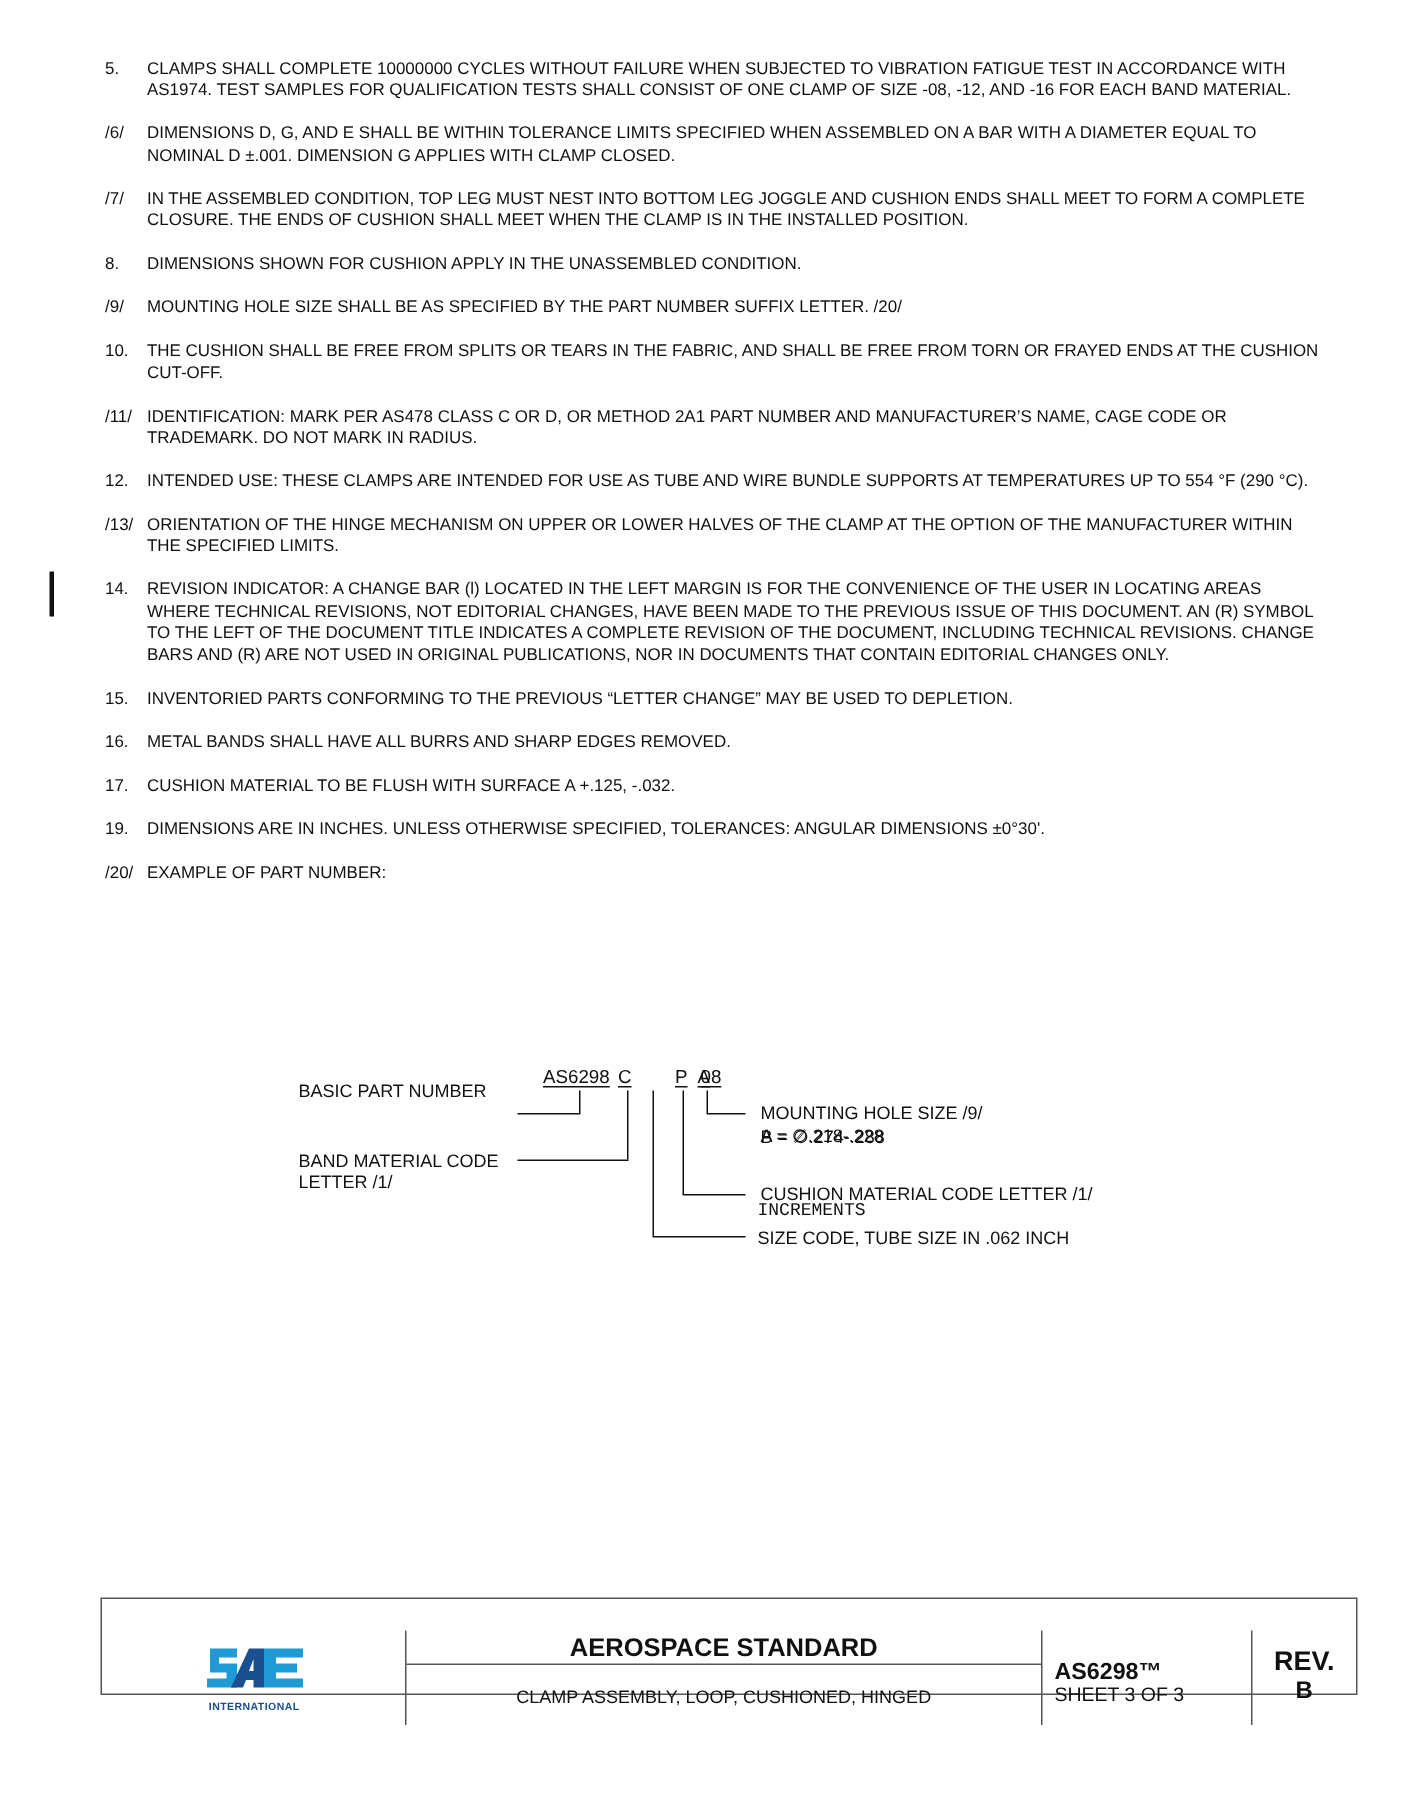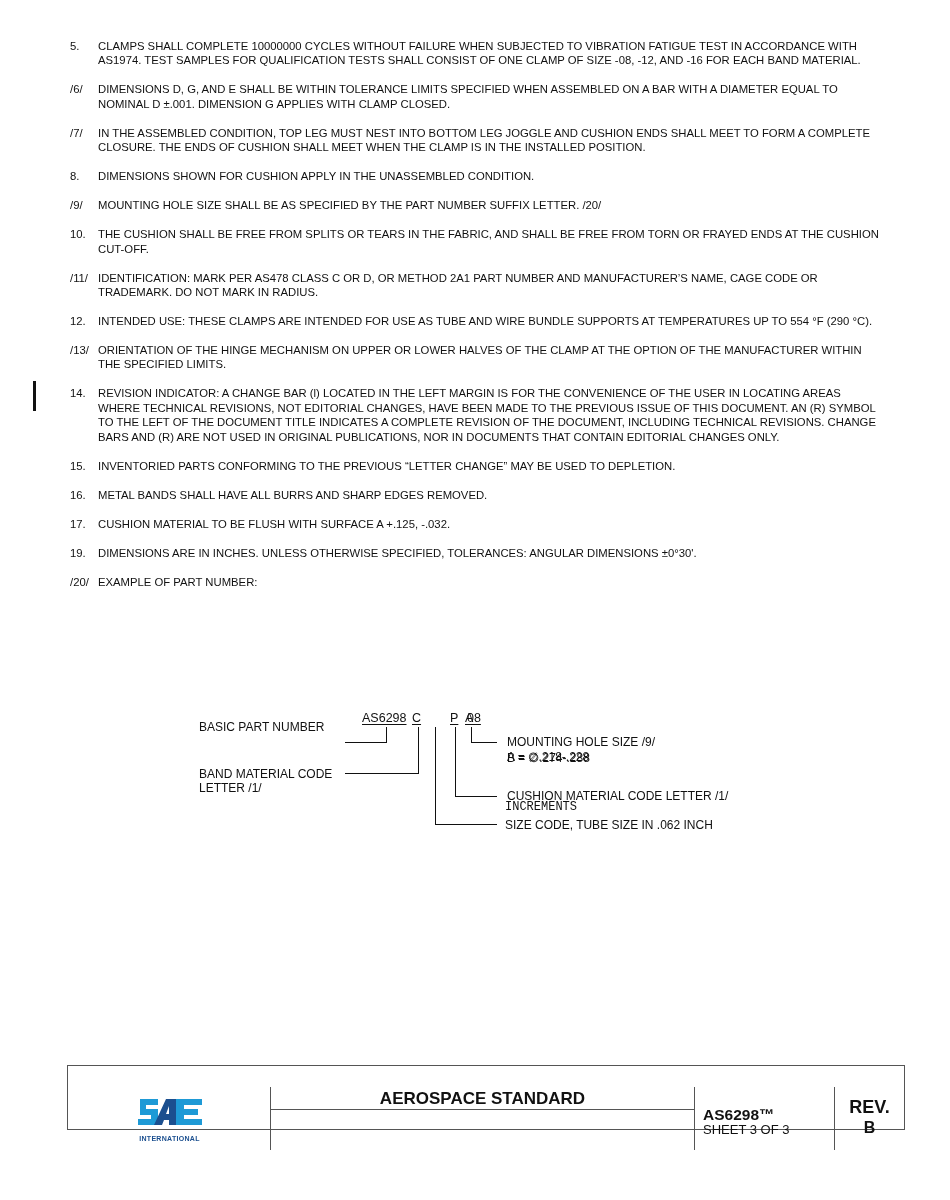--- a/index.html
+++ b/index.html
@@ -286,20 +286,21 @@
       <path d="M4 6 H22 V12 H10 V16 H22 V32 H2 V26 H15 V22 H4 Z" fill="#1e9ad6"></path>
 
       <path d="M18 32 L30 6 H40 L40 32 H33 V27 H28 L26 32 Z M30 21 H33 V13 Z" fill="#1b4f8f"></path>
 
       <path d="M40 6 H66 V12 H48 V16 H62 V22 H48 V26 H66 V32 H40 Z" fill="#1e9ad6"></path>
     </svg>
     <div class="sae-sub">INTERNATIONAL</div>
   </div>
   <div class="tb-cell tb-title">
     <div class="tb-title-top">AEROSPACE STANDARD</div>
+    <div class="tb-title-bottom">CLAMP ASSEMBLY, LOOP, CUSHIONED, HINGED</div>
   </div>
   <div class="tb-cell tb-doc">
     <div class="tb-docnum">AS6298™</div>
     <div class="tb-sheet">SHEET 3 OF 3</div>
   </div>
   <div class="tb-cell tb-rev">
     <div class="tb-rev-label">REV.</div>
     <div class="tb-rev-val">B</div>
   </div>
 </div>

